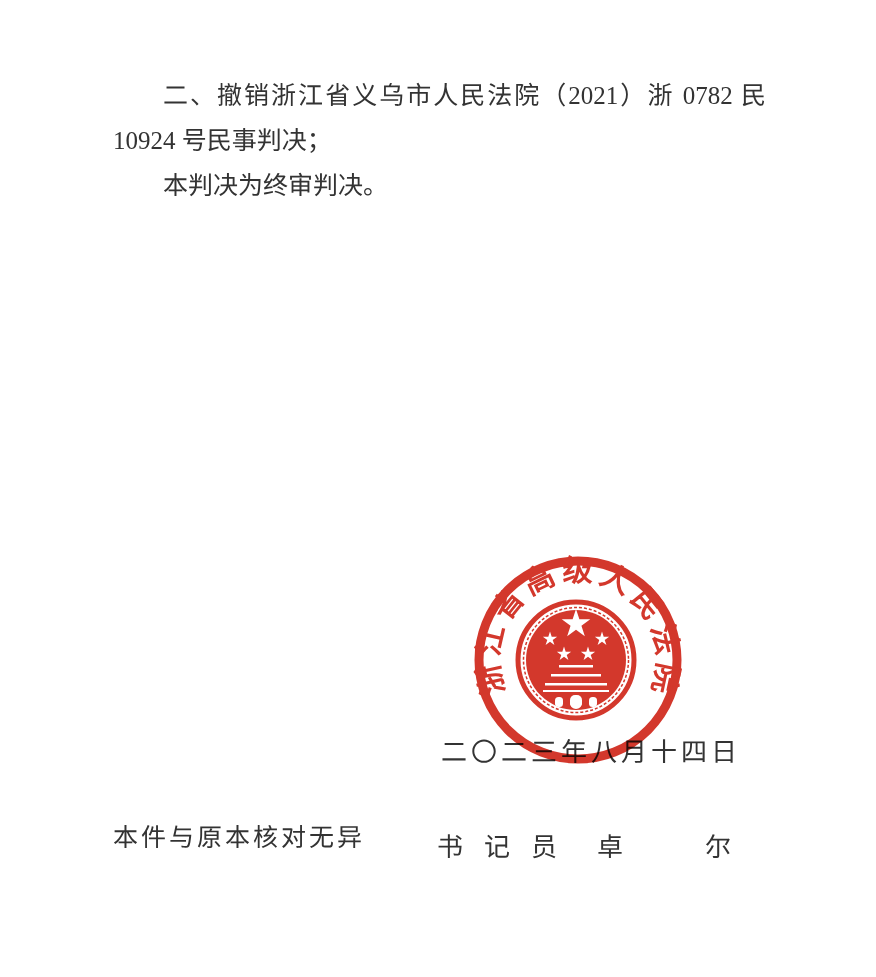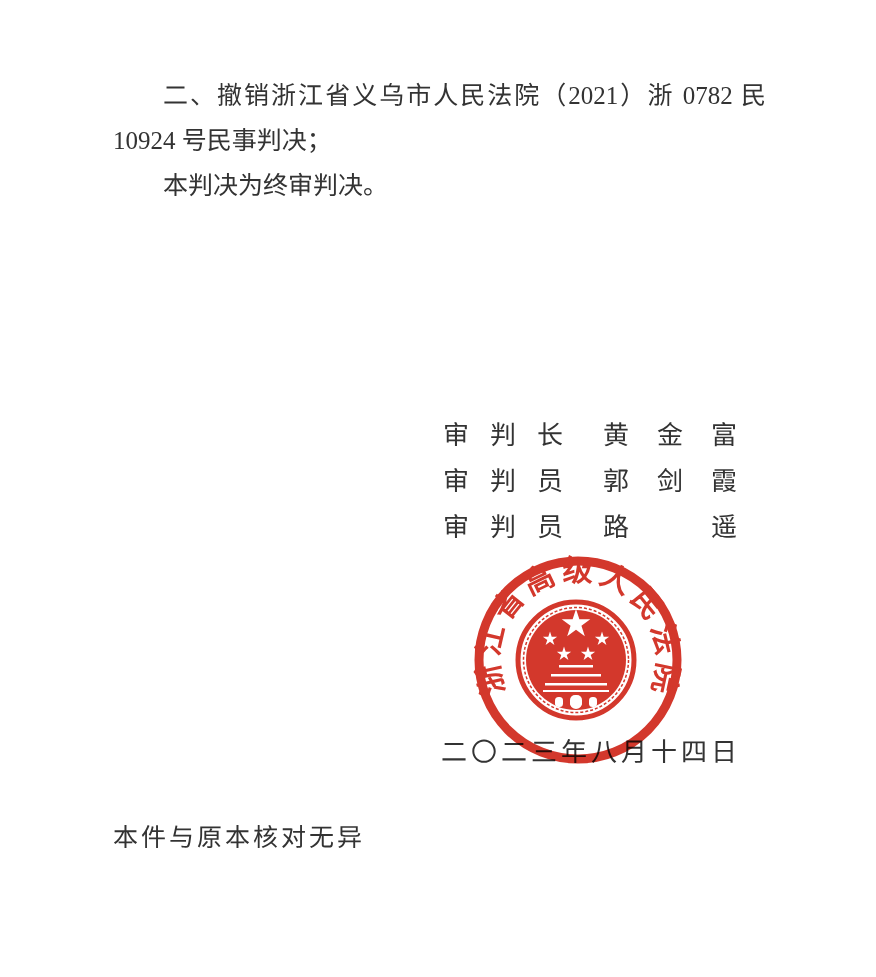--- a/index.html
+++ b/index.html
@@ -78,31 +78,20 @@
 </head>
 <body>
 
 <div class="page">
 
   <div class="body-text">
     <p>二、撤销浙江省义乌市人民法院（2021）浙 0782 民初 10924 号民事判决；</p>
     <p>本判决为终审判决。</p>
   </div>
 
-  <div class="sig-block">
-    <div>
-      <span class="role">审判长</span><span class="name">黄金富</span>
-    </div>
-    <div>
-      <span class="role">审判员</span><span class="name">郭剑霞</span>
-    </div>
-    <div>
-      <span class="role">审判员</span><span class="name">路　遥</span>
-    </div>
-  </div>
 
   <div class="date-line">二〇二三年八月十四日</div>
 
   <svg class="seal" viewBox="0 0 214 214" xmlns="http://www.w3.org/2000/svg">
     <g fill="#d0281c">
 
       <circle cx="107" cy="107" r="99" fill="none" stroke="#d0281c" stroke-width="9"></circle>
 
       <defs>
         <path id="sealArc" d="M 35.4,140.4 A 79,79 0 1 1 178.6,140.4" fill="none"></path>
@@ -133,14 +122,17 @@
           <rect x="118" y="144" width="8" height="10" rx="3.5"></rect>
         </g>
 
         <circle cx="105" cy="150" r="5" fill="none" stroke="#ffffff" stroke-width="2"></circle>
       </g>
     </g>
   </svg>
 
   <div class="note-line">本件与原本核对无异</div>
 
+  <div class="clerk-line">
+    <span class="role">书记员</span><span class="name">卓　尔</span>
+  </div>
 
 </div>
 
 </body></html>

